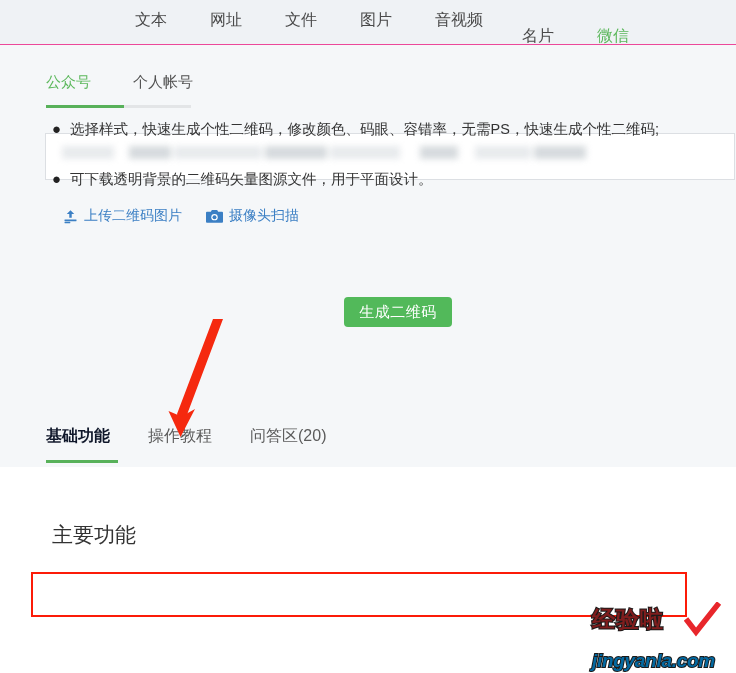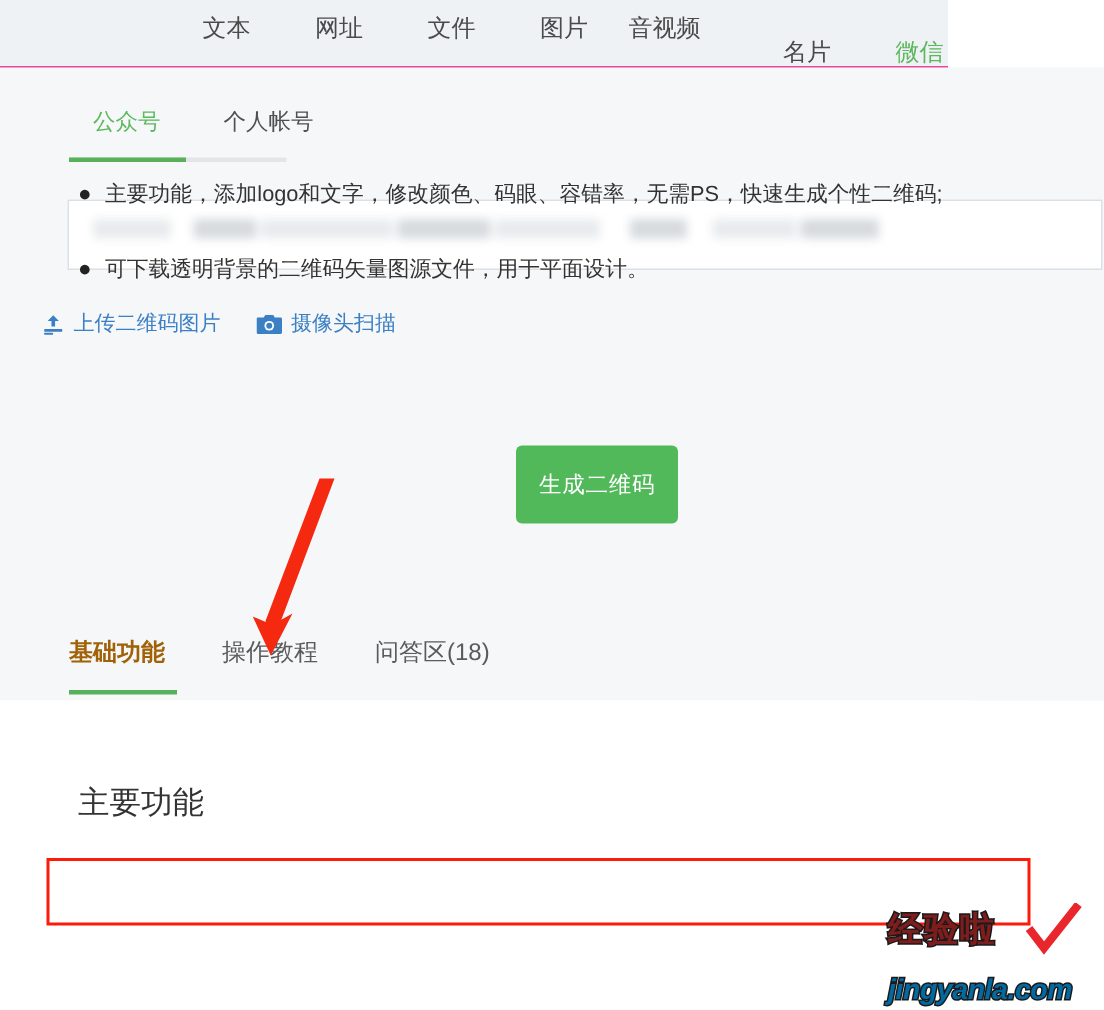--- a/index.html
+++ b/index.html
@@ -14,24 +14,24 @@
     font-family: "Liberation Sans", "DejaVu Sans", sans-serif;
     overflow: hidden;
     position: relative;
     -webkit-font-smoothing: antialiased;
   }
 
   
   .topnav {
     position: absolute;
     left: 0; top: 0;
-    width: 632px;
+    width: 736px;
     height: 44px;
     background: #eff2f5;
-    border-bottom: 3px solid #ec4899;
+    border-bottom: 1px solid #ec4899;
     display: flex;
     align-items: flex-start;
   }
   .topnav-item {
     position: relative;
     height: 44px;
     line-height: 40px;
     font-size: 16px;
     color: #4a4a4a;
     cursor: pointer;
@@ -52,21 +52,21 @@
     position: absolute;
     left: 0; top: 45px;
     width: 736px;
     height: 422px;
     background: #f5f7f9;
   }
 
   
   .subtabs {
     position: absolute;
-    left: 62px; top: 72px;
+    left: 46px; top: 72px;
     display: flex;
     align-items: flex-start;
   }
   .subtab {
     position: relative;
     font-size: 15px;
     line-height: 20px;
     padding-bottom: 13px;
     color: #505050;
     cursor: pointer;
@@ -115,42 +115,42 @@
     background: #d8dcdf;
     border-radius: 1px;
   }
   .blurtext i.t { background: #e4e7ea; }
   .blurtext i.d { background: #cfd4d8; }
   .blurtext i.gap { background: transparent; }
 
   
   .links {
     position: absolute;
-    left: 28px; top: 207px;
+    left: 63px; top: 207px;
     display: flex;
     align-items: center;
     gap: 24px;
   }
   .link {
     display: flex;
     align-items: center;
     gap: 6px;
     color: #3b7fc4;
     font-size: 14px;
     cursor: pointer;
     white-space: nowrap;
   }
   .link .ic { display: flex; align-items: center; }
 
   
   .genbtn {
     position: absolute;
     left: 344px; top: 297px;
     width: 108px;
-    height: 52px;
+    height: 30px;
     background: #52b95a;
     border: none;
     border-radius: 4px;
     color: #ffffff;
     font-size: 15px;
     font-family: inherit;
     cursor: pointer;
     letter-spacing: .5px;
   }
 
@@ -164,21 +164,21 @@
     z-index: 3;
   }
   .btab {
     font-size: 16px;
     line-height: 22px;
     color: #5b5b5b;
     cursor: pointer;
     white-space: nowrap;
   }
   .btab.active {
-    color: #a16207;
+    color: #0f172a;
     font-weight: bold;
     font-family: Liberation Serif, serif;
   }
   .btab-underline {
     position: absolute;
     left: 46px; top: 460px;
     width: 72px;
     height: 3px;
     background: #58b15a;
     z-index: 3;
@@ -273,21 +273,21 @@
   }
 </style>
 </head>
 <body>
 
 <div class="topnav">
   <div class="topnav-item" style="position:absolute;left:135px;">文本</div>
   <div class="topnav-item" style="position:absolute;left:210px;">网址</div>
   <div class="topnav-item" style="position:absolute;left:285px;">文件</div>
   <div class="topnav-item" style="position:absolute;left:360px;">图片</div>
-  <div class="topnav-item" style="position:absolute;left:419px;">音视频</div>
+  <div class="topnav-item" style="position:absolute;left:435px;">音视频</div>
   <div class="topnav-item" style="position:absolute;left:522px;margin-top:16px;">名片</div>
   <div class="topnav-item active" style="position:absolute;left:597px;">微信</div>
 </div>
 
 <div class="upper"></div>
 
 <div class="subtabs">
   <div class="subtab active" style="margin-right:42px;">公众号</div>
   <div class="subtab">个人帐号</div>
 </div>
@@ -331,31 +331,31 @@
     </span>
     <span>摄像头扫描</span>
   </div>
 </div>
 
 <button class="genbtn">生成二维码</button>
 
 <div class="btabs">
   <div class="btab active">基础功能</div>
   <div class="btab">操作教程</div>
-  <div class="btab">问答区(18)</div>
+  <div class="btab">问答区(20)</div>
 </div>
 <div class="btab-underline"></div>
 
 <div class="lower">
   <div class="section-title">主要功能</div>
 </div>
 
 <div class="bullet bullet-1">
   <span class="dot">●</span>
-  <span>主要功能，添加logo和文字，修改颜色、码眼、容错率，无需PS，快速生成个性二维码;</span>
+  <span>选择样式，快速生成个性二维码，修改颜色、码眼、容错率，无需PS，快速生成个性二维码;</span>
 </div>
 
 <div class="bullet bullet-2">
   <span class="dot">●</span>
   <span>可下载透明背景的二维码矢量图源文件，用于平面设计。</span>
 </div>
 
 <div class="redbox"></div>
 
 <div class="arrow">

